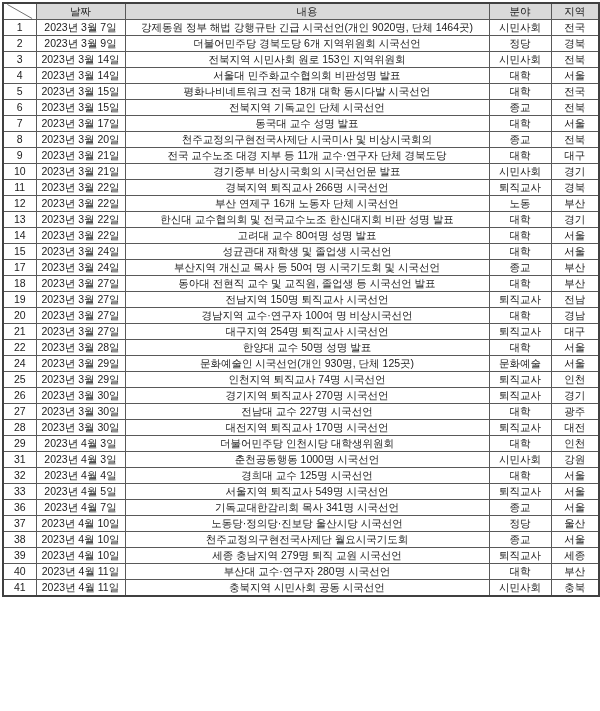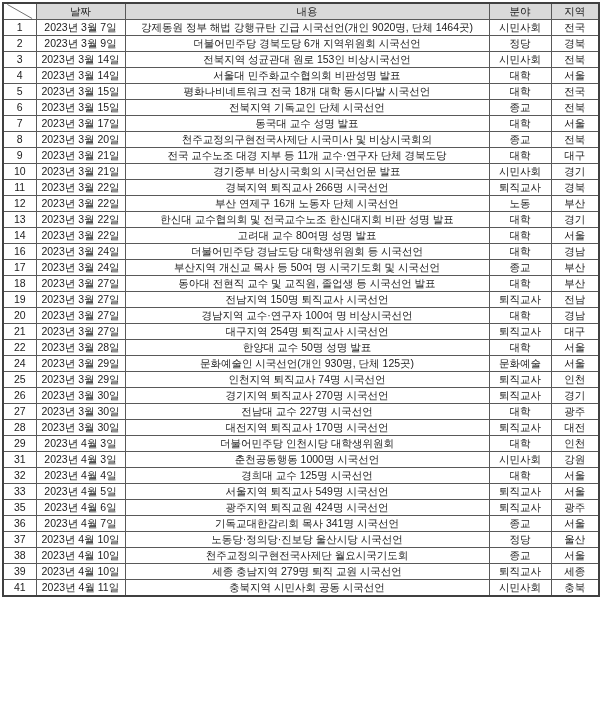--- a/index.html
+++ b/index.html
@@ -94,21 +94,21 @@
         <tr>
           <td class="c0">2</td>
           <td class="c1">2023년 3월 9일</td>
           <td class="c2">더불어민주당 경북도당 6개 지역위원회 시국선언</td>
           <td class="c3">정당</td>
           <td class="c4">경북</td>
         </tr>
         <tr>
           <td class="c0">3</td>
           <td class="c1">2023년 3월 14일</td>
-          <td class="c2">전북지역 성균관대 원로 153인 비상시국선언</td>
+          <td class="c2">전북지역 시민사회 원로 153인 지역위원회</td>
           <td class="c3">시민사회</td>
           <td class="c4">전북</td>
         </tr>
         <tr>
           <td class="c0">4</td>
           <td class="c1">2023년 3월 14일</td>
           <td class="c2">서울대 민주화교수협의회 비판성명 발표</td>
           <td class="c3">대학</td>
           <td class="c4">서울</td>
         </tr>
@@ -176,25 +176,25 @@
           <td class="c4">경기</td>
         </tr>
         <tr>
           <td class="c0">14</td>
           <td class="c1">2023년 3월 22일</td>
           <td class="c2">고려대 교수 80여명 성명 발표</td>
           <td class="c3">대학</td>
           <td class="c4">서울</td>
         </tr>
         <tr>
-          <td class="c0">16</td>
+          <td class="c0">15</td>
           <td class="c1">2023년 3월 24일</td>
-          <td class="c2">더불어민주당 경남도당 대학생위원회 등 시국선언</td>
-          <td class="c3">대학</td>
-          <td class="c4">경남</td>
+          <td class="c2">성균관대 재학생 및 졸업생 시국선언</td>
+          <td class="c3">대학</td>
+          <td class="c4">서울</td>
         </tr>
         <tr>
           <td class="c0">17</td>
           <td class="c1">2023년 3월 24일</td>
           <td class="c2">부산지역 개신교 목사 등 50여 명 시국기도회 및 시국선언</td>
           <td class="c3">종교</td>
           <td class="c4">부산</td>
         </tr>
         <tr>
           <td class="c0">18</td>
@@ -286,27 +286,20 @@
           <td class="c2">경희대 교수 125명 시국선언</td>
           <td class="c3">대학</td>
           <td class="c4">서울</td>
         </tr>
         <tr>
           <td class="c0">33</td>
           <td class="c1">2023년 4월 5일</td>
           <td class="c2">서울지역 퇴직교사 549명 시국선언</td>
           <td class="c3">퇴직교사</td>
           <td class="c4">서울</td>
-        </tr>
-        <tr>
-          <td class="c0">35</td>
-          <td class="c1">2023년 4월 6일</td>
-          <td class="c2">광주지역 퇴직교원 424명 시국선언</td>
-          <td class="c3">퇴직교사</td>
-          <td class="c4">광주</td>
         </tr>
         <tr>
           <td class="c0">36</td>
           <td class="c1">2023년 4월 7일</td>
           <td class="c2">기독교대한감리회 목사 341명 시국선언</td>
           <td class="c3">종교</td>
           <td class="c4">서울</td>
         </tr>
         <tr>
           <td class="c0">37</td>
@@ -323,20 +316,27 @@
           <td class="c4">서울</td>
         </tr>
         <tr>
           <td class="c0">39</td>
           <td class="c1">2023년 4월 10일</td>
           <td class="c2">세종 충남지역 279명 퇴직 교원 시국선언</td>
           <td class="c3">퇴직교사</td>
           <td class="c4">세종</td>
         </tr>
         <tr>
+          <td class="c0">40</td>
+          <td class="c1">2023년 4월 11일</td>
+          <td class="c2">부산대 교수·연구자 280명 시국선언</td>
+          <td class="c3">대학</td>
+          <td class="c4">부산</td>
+        </tr>
+        <tr>
           <td class="c0">41</td>
           <td class="c1">2023년 4월 11일</td>
           <td class="c2">충북지역 시민사회 공동 시국선언</td>
           <td class="c3">시민사회</td>
           <td class="c4">충북</td>
         </tr>
       </tbody>
   </table>
 </div>
 

